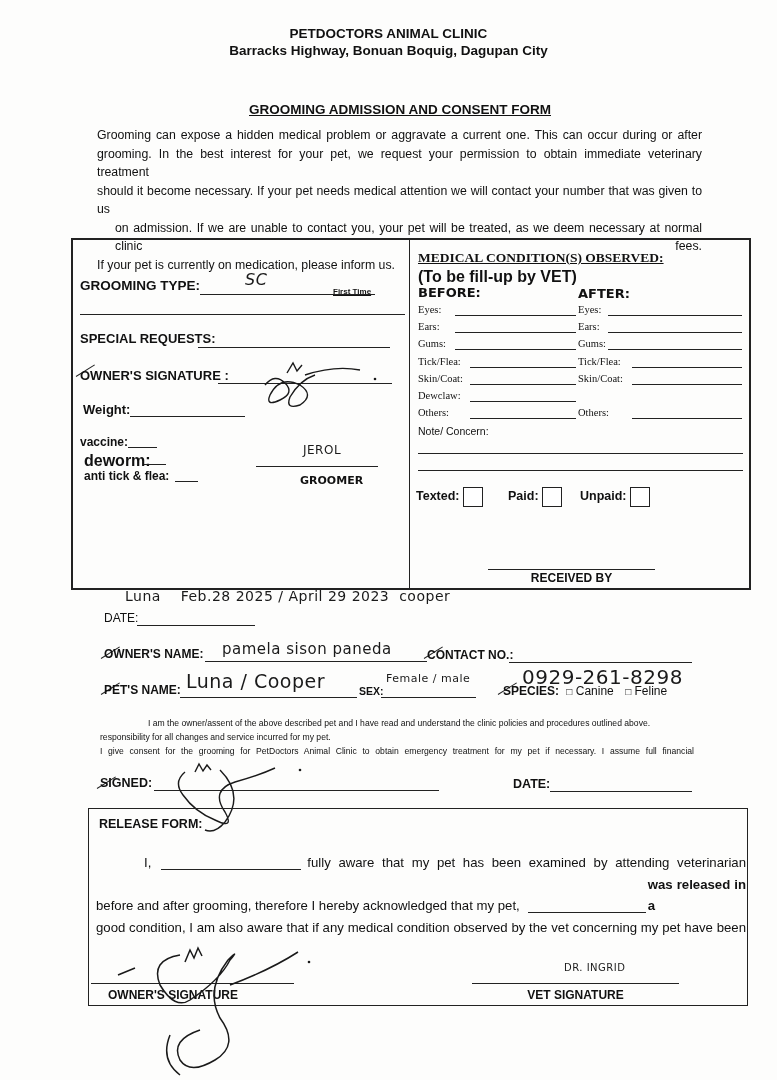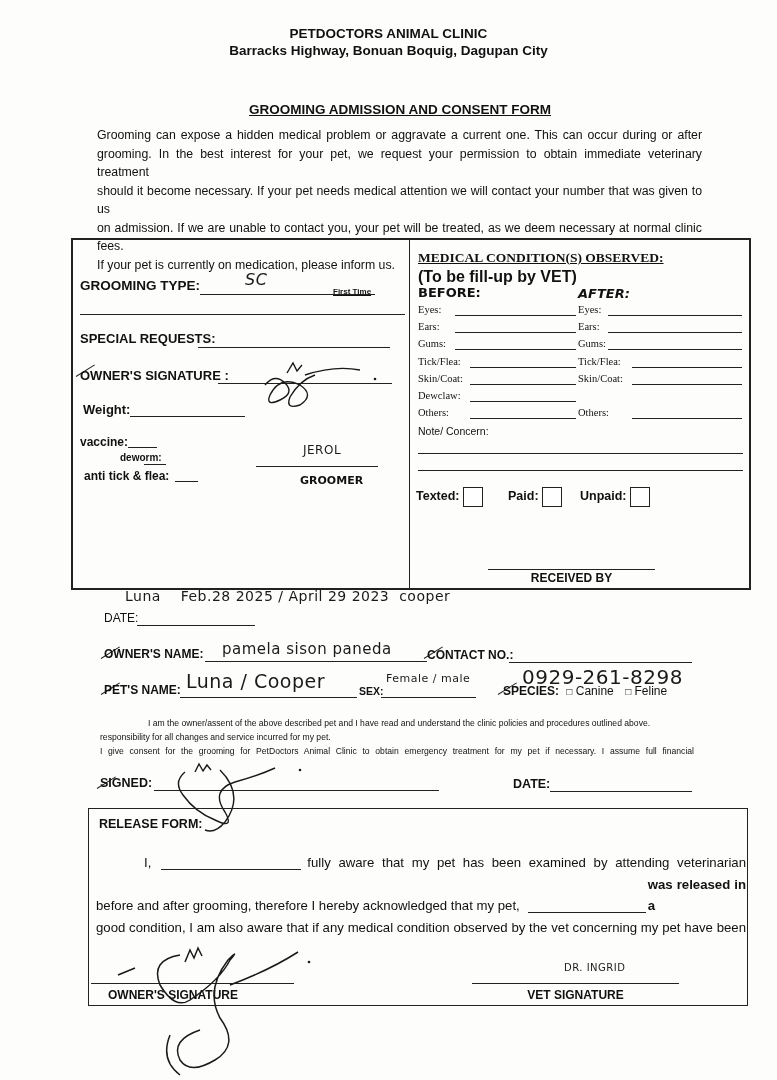--- a/index.html
+++ b/index.html
@@ -20,21 +20,21 @@
 <body>
 
 <div class="abs c b" style="left:0;top:26px;width:777px;font-size:13.5px;">PETDOCTORS ANIMAL CLINIC</div>
 <div class="abs c b" style="left:0;top:43px;width:777px;font-size:13.5px;">Barracks Highway, Bonuan Boquig, Dagupan City</div>
 <div class="abs c b" style="left:0;top:102px;width:800px;font-size:13.5px;text-decoration:underline;">GROOMING ADMISSION AND CONSENT FORM</div>
 
 <div class="abs" style="left:97px;top:126px;width:605px;font-size:12.3px;line-height:18.5px;">
   <div style="text-align:justify;text-align-last:justify;">Grooming can expose a hidden medical problem or aggravate a current one. This can occur during or after</div>
   <div style="text-align:justify;text-align-last:justify;">grooming. In the best interest for your pet, we request your permission to obtain immediate veterinary treatment</div>
   <div style="text-align:justify;text-align-last:justify;">should it become necessary. If your pet needs medical attention we will contact your number that was given to us</div>
-  <div style="text-align:justify;text-align-last:justify;">on admission. If we are unable to contact you, your pet will be treated, as we deem necessary at normal clinic fees.</div>
+  <div style="text-align:justify;text-align-last:justify;margin-left:18px;">on admission. If we are unable to contact you, your pet will be treated, as we deem necessary at normal clinic fees.</div>
   <div>If your pet is currently on medication, please inform us.</div>
 </div>
 
 <div class="box" style="left:71px;top:238px;width:676px;height:348px;border-width:2px;"></div>
 <div class="abs" style="left:409px;top:240px;width:0;height:348px;border-left:1.5px solid #222;"></div>
 
 <div class="abs b" style="left:80px;top:278px;font-size:13.5px;">GROOMING TYPE:</div>
 <div class="line" style="left:200px;top:294px;width:175px;"></div>
 <div class="abs hw" style="left:245px;top:270px;font-size:16px;">SC</div>
 <div class="abs b" style="left:333px;top:287px;font-size:8px;text-decoration:underline;">First Time</div>
@@ -49,33 +49,33 @@
 <svg class="abs" style="left:255px;top:355px;" width="130" height="55">
   <path d="M10 30 Q20 18 30 28 Q40 38 25 45 Q10 52 15 40 Q25 20 45 30 Q60 40 45 50 Q30 55 35 42 Q45 25 60 20 M32 18 L38 8 L42 16 L47 10 M50 20 Q80 10 105 15" fill="none" stroke="#1a1a1a" stroke-width="1.4"></path>
   <circle cx="120" cy="24" r="1.3" fill="#1a1a1a"></circle>
 </svg>
 
 <div class="abs b" style="left:83px;top:402px;font-size:13px;">Weight:</div>
 <div class="line" style="left:130px;top:416px;width:115px;"></div>
 
 <div class="abs b" style="left:80px;top:435px;font-size:12px;">vaccine:</div>
 <div class="line" style="left:128px;top:447px;width:29px;"></div>
-<div class="abs b" style="left:84px;top:452px;font-size:10px;margin-left:36px;">deworm:</div>
+<div class="abs b" style="left:84px;top:452px;font-size:16px;">deworm:</div>
 <div class="line" style="left:144px;top:464px;width:22px;"></div>
 <div class="abs b" style="left:84px;top:469px;font-size:12px;">anti tick &amp; flea:</div>
 <div class="line" style="left:175px;top:481px;width:23px;"></div>
 
 <div class="abs hw" style="left:303px;top:443px;font-size:12px;font-style:normal;">JEROL</div>
 <div class="line" style="left:256px;top:466px;width:122px;"></div>
 <div class="abs b" style="left:300px;top:474px;font-size:11px;font-family:'DejaVu Sans',sans-serif;">GROOMER</div>
 
 <div class="abs b serif" style="left:418px;top:250px;font-size:13.5px;text-decoration:underline;">MEDICAL CONDITION(S) OBSERVED:</div>
 <div class="abs b" style="left:418px;top:268px;font-size:16px;">(To be fill-up by VET)</div>
 <div class="abs b" style="left:418px;top:285px;font-size:13px;font-family:'DejaVu Sans',sans-serif;">BEFORE:</div>
-<div class="abs b" style="left:578px;top:286px;font-size:13px;font-family:'DejaVu Sans',sans-serif;font-style:italic;">AFTER:</div>
+<div class="abs b" style="left:578px;top:286px;font-size:13px;font-family:'DejaVu Sans',sans-serif;">AFTER:</div>
 
 <div id="med-rows">
     <div class="abs sm serif" style="left: 418px; top: 304px;">Eyes:</div>
     <div class="line" style="left: 455px; top: 315px; width: 121px;"></div>
     <div class="abs sm serif" style="left: 578px; top: 304px;">Eyes:</div>
     <div class="line" style="left: 608px; top: 315px; width: 134px;"></div>
     <div class="abs sm serif" style="left: 418px; top: 321.2px;">Ears:</div>
     <div class="line" style="left: 455px; top: 332.2px; width: 121px;"></div>
     <div class="abs sm serif" style="left: 578px; top: 321.2px;">Ears:</div>
     <div class="line" style="left: 608px; top: 332.2px; width: 134px;"></div>

